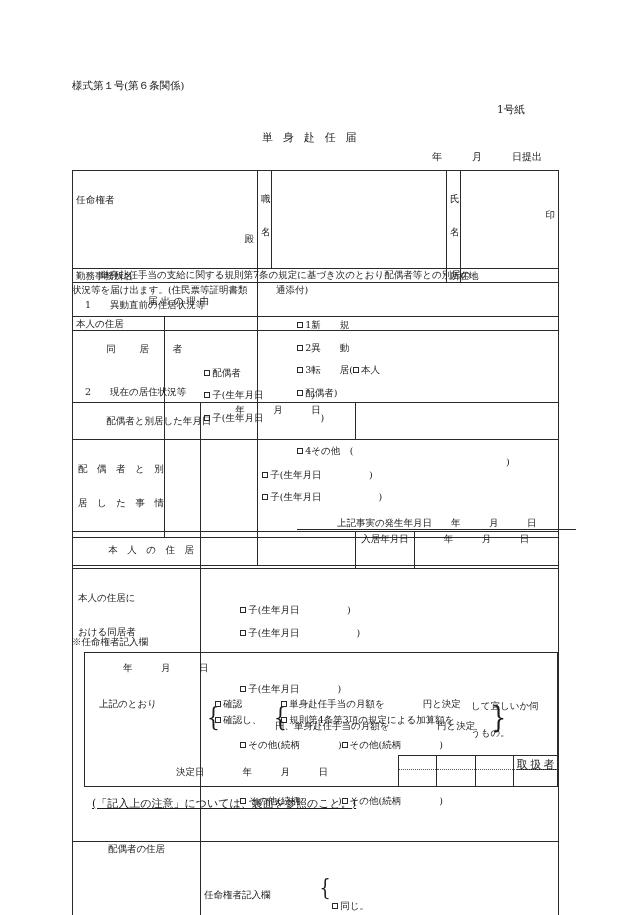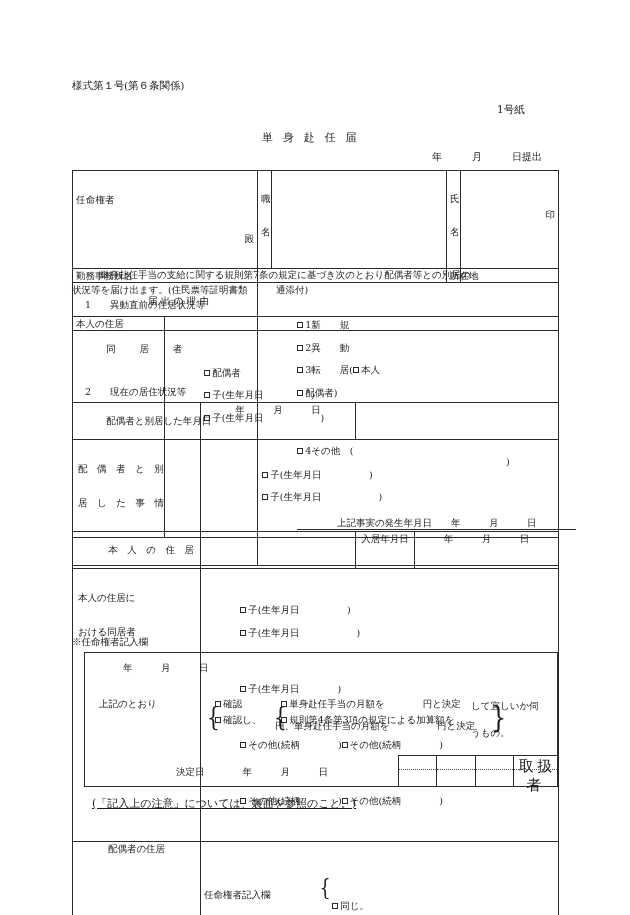--- a/index.html
+++ b/index.html
@@ -131,24 +131,25 @@
   #stamp-grid .cell:last-child { border-right: 1px solid #2a2a2a; }
   #stamp-grid .cell .dash {
     position: absolute;
     left: 0; right: 0; top: 13px;
     border-top: 1px dotted #555;
   }
   #stamp-grid .cell.label { flex: 1.15 1 0; }
   #stamp-grid .cell.label span {
     position: absolute;
     left: 0; right: 0; top: 1px;
-    text-align: center;
-    font-size: 15px;
+    text-align: right;
+    font-size: 11px;
     letter-spacing: .22em;
     text-indent: .22em;
+    text-decoration: underline;
   }
 
   #footnote { left: 92px; top: 798px; font-size: 11px; text-decoration: underline; }
 </style>
 </head>
 <body>
 
 <div class="page">
 
   <div class="abs" id="form-code">様式第１号(第６条関係)</div>

